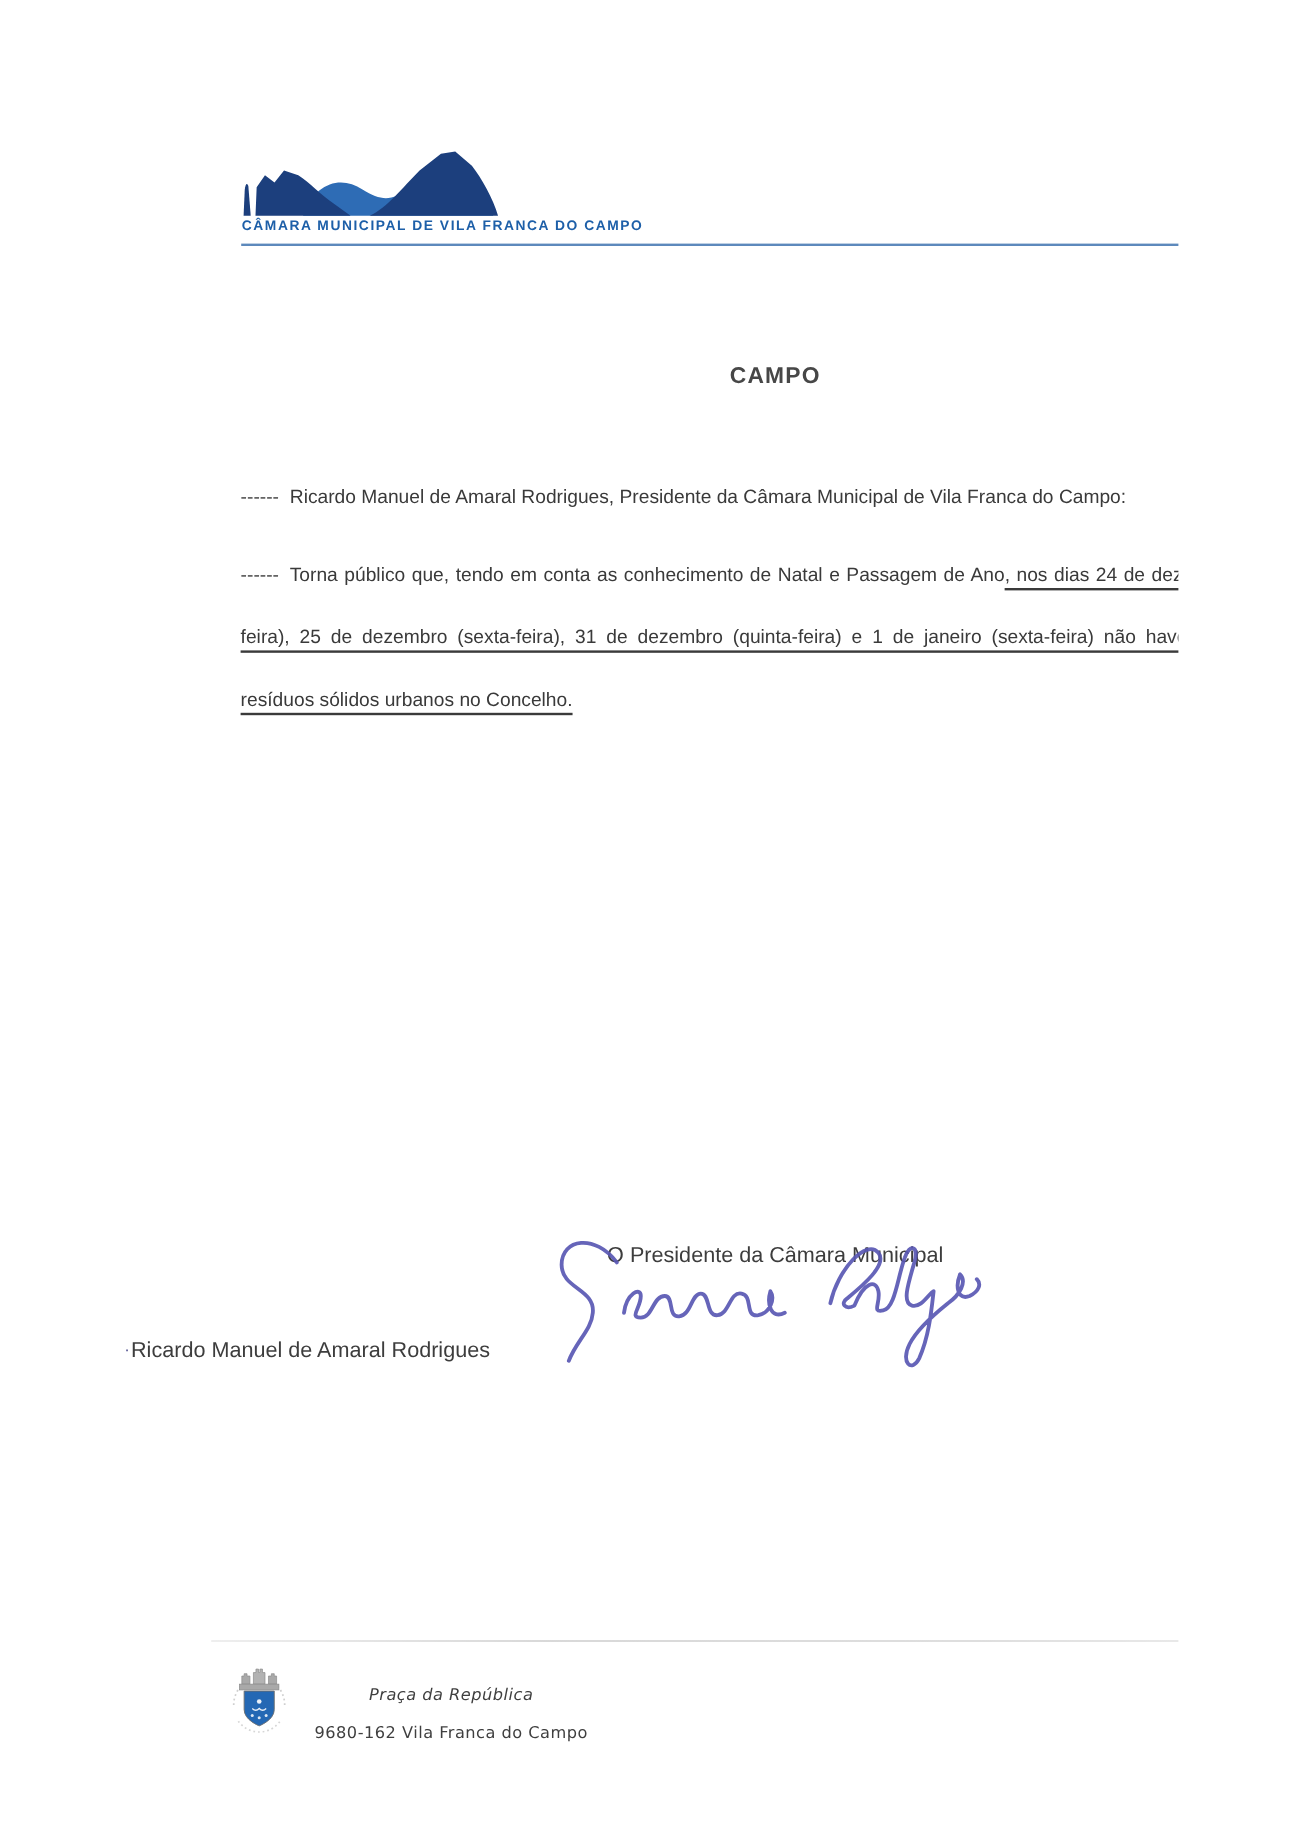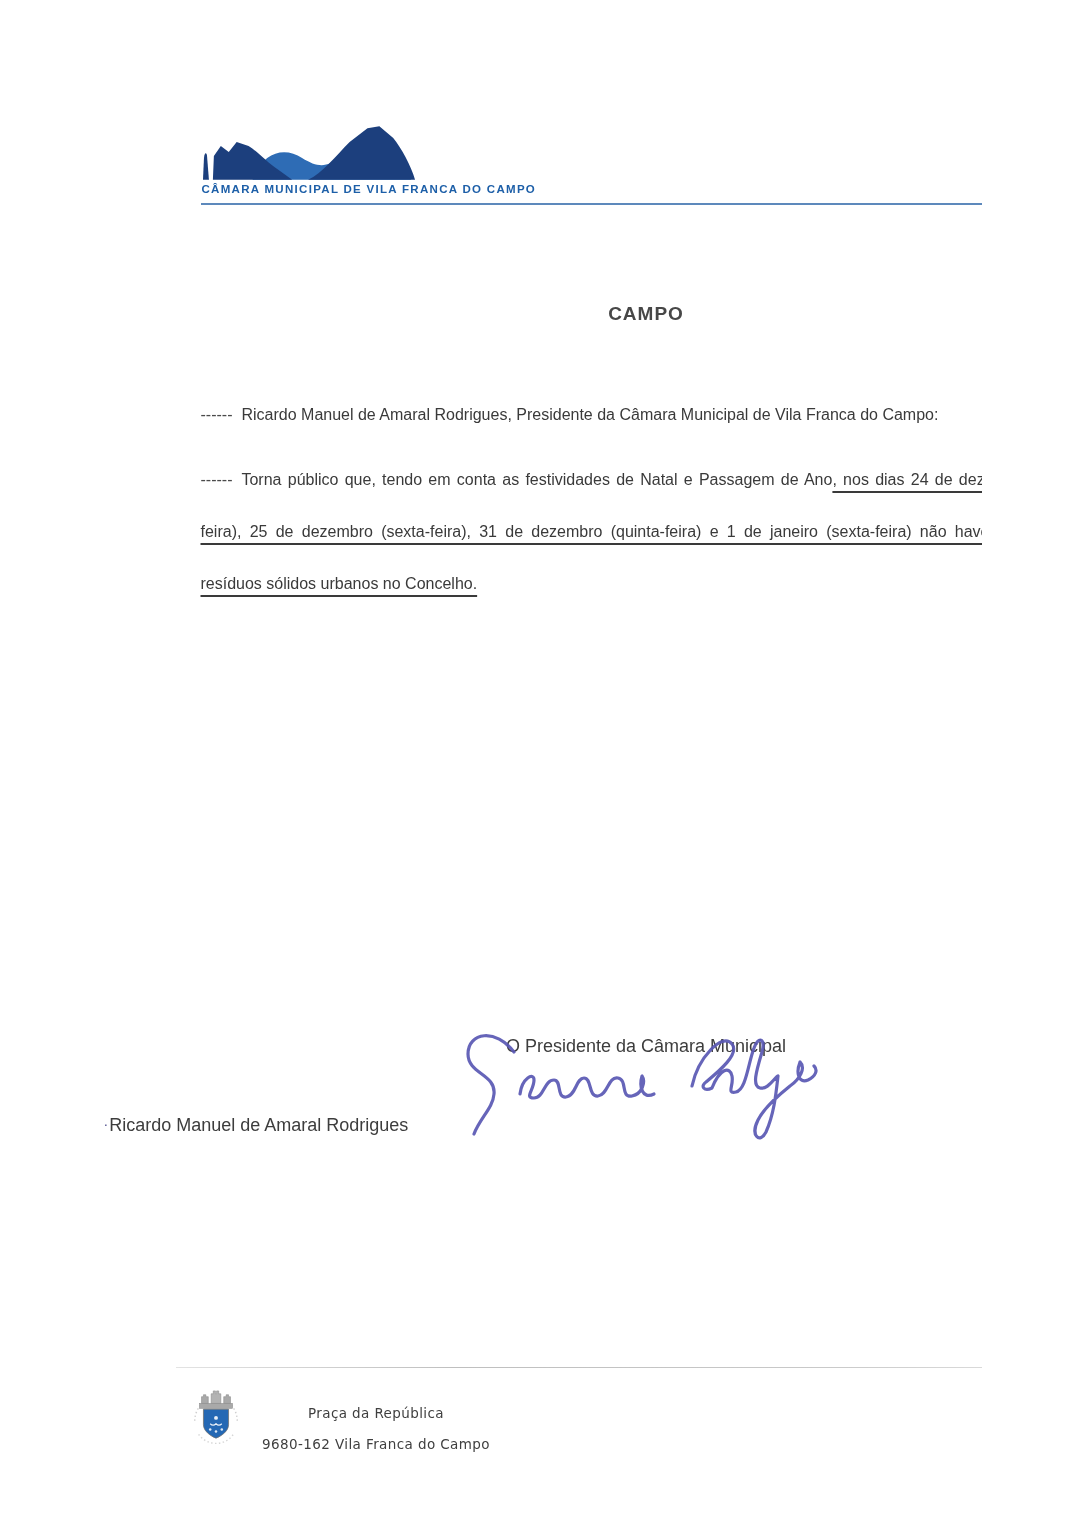--- a/index.html
+++ b/index.html
@@ -71,42 +71,42 @@
     position:absolute; left:72px; top:1367px; width:928px; height:1px;
     background:linear-gradient(to right,#e3e3e3,#bfbfbf 30%,#c9c9c9 70%,#e6e6e6);
   }
   .crest-svg { position:absolute; left:83px; top:1388px; }
   .footer-address {
     position:absolute; left:155px; top:1405px; width:235px;
     text-align:center;
     font-family:"DejaVu Sans", sans-serif;
     font-size:13.5px; color:#3f3f3f; letter-spacing:0.4px;
   }
-  .footer-address .line1 { margin-bottom:15px; white-space:nowrap; }
+  .footer-address .line1 { margin-bottom:15px; white-space:nowrap;font-style:italic; }
   .footer-address .line2 { white-space:nowrap; }
 </style>
 </head>
 <body>
 
 <div class="page">
 
   <svg class="logo-svg" width="218" height="58" viewBox="0 0 220 58" xmlns="http://www.w3.org/2000/svg">
     <path d="M52,58 C62,30 84,24 102,36 C118,46 128,46 140,34 C152,22 162,14 176,10 L190,20 C200,32 208,46 212,58 Z" fill="#2e6cb5"></path>
     <path d="M2,58 L3,36 C3.5,31 5,30 6,33 L8,58 Z" fill="#1c3f7d"></path>
     <path d="M12,58 L13,34 L20,24 L28,30 L36,20 L48,24 C58,30 66,40 78,48 L92,58 Z" fill="#1c3f7d"></path>
     <path d="M108,58 C122,52 136,34 150,20 L168,6 L180,4 L194,16 C202,26 212,44 216,58 Z" fill="#1c3f7d"></path>
   </svg>
   <div class="logo-caption">CÂMARA MUNICIPAL DE VILA FRANCA DO CAMPO</div>
   <div class="header-rule"></div>
 
   <div class="title">CAMPO</div>
 
   <div class="par p1"><span class="dash">------</span><span>Ricardo Manuel de Amaral Rodrigues, Presidente da Câmara Municipal de Vila Franca do Campo:</span></div>
 
-  <div class="par p2"><span class="dash">------</span><span>Torna público que, tendo em conta as festividades de Natal e Passagem de Ano</span><span class="u">, nos dias 24 de dezembro (quinta-feira), 25 de dezembro (sexta-feira), 31 de dezembro (quinta-feira) e 1 de janeiro (sexta-feira) não haverá recolha de resíduos sólidos urbanos no Concelho.</span></div>
+  <div class="par p2"><span class="dash">------</span><span>Torna público que, tendo em conta as conhecimento de Natal e Passagem de Ano</span><span class="u">, nos dias 24 de dezembro (quinta-feira), 25 de dezembro (sexta-feira), 31 de dezembro (quinta-feira) e 1 de janeiro (sexta-feira) não haverá recolha de resíduos sólidos urbanos no Concelho.</span></div>
 
 
 
 
   <div class="sig-role">O Presidente da Câmara Municipal</div>
 
   <svg class="sig-svg" width="370" height="130" viewBox="0 0 370 130" xmlns="http://www.w3.org/2000/svg" fill="none" stroke="#5a58b4" stroke-width="3.2" stroke-linecap="round" stroke-linejoin="round" opacity="0.92">
     <path d="M58,30 C40,6 12,10 12,32 C12,52 40,52 38,72 C37,86 24,96 18,112"></path>
     <path d="M64,72 C66,56 78,50 78,58 C78,68 68,76 78,76 C88,76 88,58 98,58 C106,58 100,76 110,75 C120,74 120,56 128,56 C136,56 132,75 142,74 C152,73 152,54 162,56 C172,58 164,76 176,74 C186,72 190,60 186,54 C183,64 186,78 198,72"></path>
     <path d="M236,64 C242,36 266,10 276,22 C284,32 262,50 250,60 C244,64 248,70 256,66 C264,46 274,44 276,54 C278,64 270,72 280,70 C290,68 292,42 298,26 C302,14 310,16 306,30 C300,50 296,64 304,66 C312,68 318,56 322,54 C320,72 318,92 310,110 C304,122 294,114 302,98 C308,86 324,72 334,64 C344,57 350,46 344,40 C340,50 342,62 352,58 C360,54 362,48 358,44"></path>

